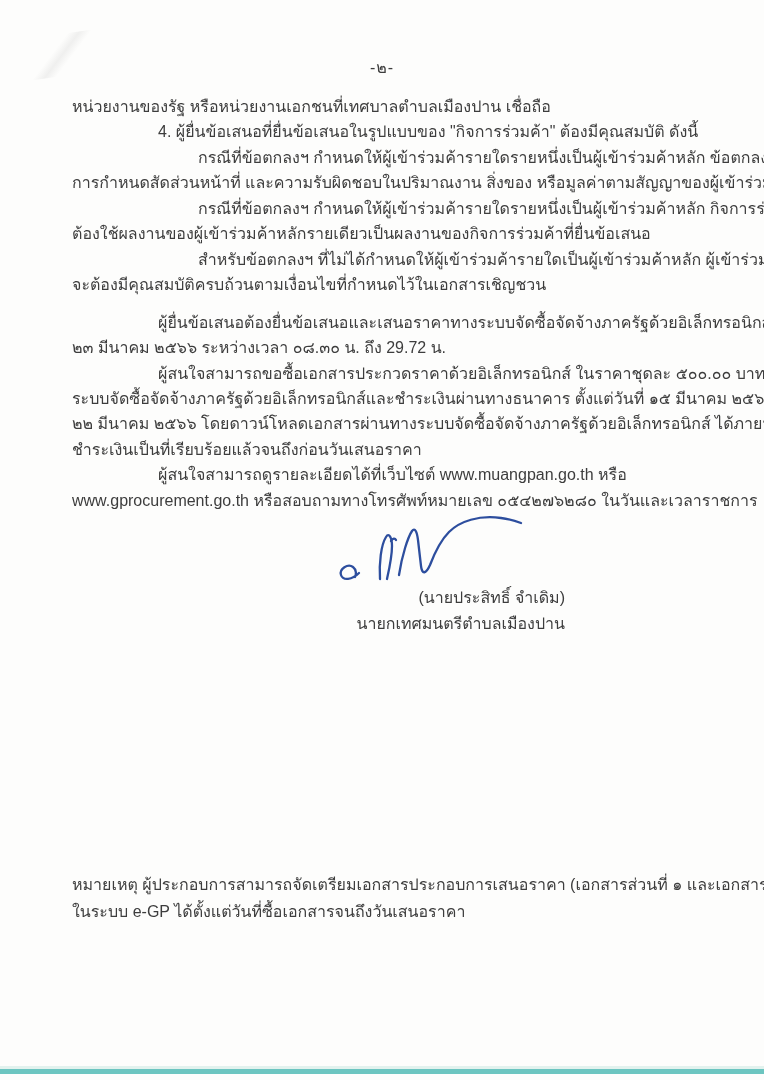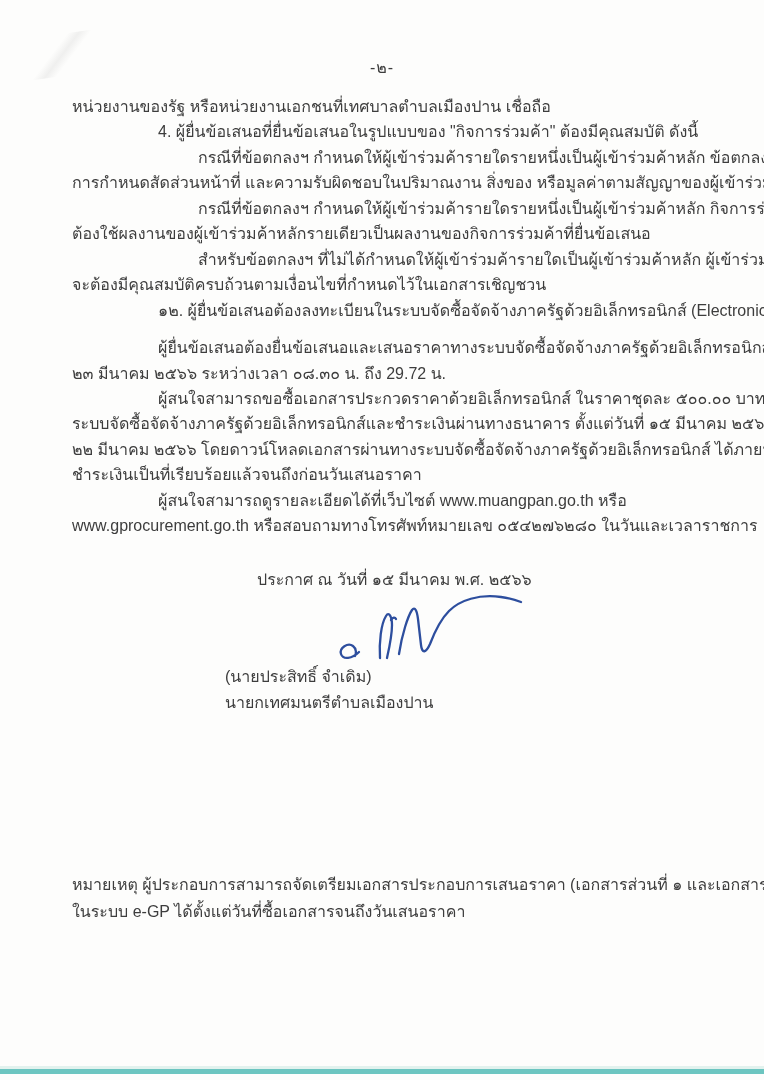--- a/index.html
+++ b/index.html
@@ -26,21 +26,21 @@
     position:absolute; top:94px; left:72px; width:640px;
     font-size:16px; line-height:25.45px;
   }
   .line{ white-space:nowrap; }
   .i1{ padding-left:86px; }
   .i2{ padding-left:126px; }
   .block-2{ margin-top:12px; }
   .closing-date{ margin-top:28px; padding-left:185px; white-space:nowrap; }
   .signature-area{ position:relative; height:72px; }
   .signature-area svg{ position:absolute; left:253px; top:-4px; }
-  .closing-name{ width:340px; margin-left:153px; text-align:left; white-space:nowrap; }
+  .closing-name{ width:340px; margin-left:153px; text-align:right; white-space:nowrap; }
   .note{
     position:absolute; top:872px; left:72px; width:660px;
     font-size:16px; line-height:26.5px;
   }
   .footer-rule-light{
     position:absolute; left:0; top:1066px; width:764px; height:3px;
     background:#e2f2ee;
   }
   .footer-rule{
     position:absolute; left:0; top:1069px; width:764px; height:5px;
@@ -57,34 +57,32 @@
 
   <div class="doc">
     <div class="line">หน่วยงานของรัฐ หรือหน่วยงานเอกชนที่เทศบาลตำบลเมืองปาน เชื่อถือ</div>
     <div class="line i1">4. ผู้ยื่นข้อเสนอที่ยื่นข้อเสนอในรูปแบบของ "กิจการร่วมค้า" ต้องมีคุณสมบัติ ดังนี้</div>
     <div class="line i2">กรณีที่ข้อตกลงฯ กำหนดให้ผู้เข้าร่วมค้ารายใดรายหนึ่งเป็นผู้เข้าร่วมค้าหลัก ข้อตกลงฯ จะต้องมี</div>
     <div class="line">การกำหนดสัดส่วนหน้าที่ และความรับผิดชอบในปริมาณงาน สิ่งของ หรือมูลค่าตามสัญญาของผู้เข้าร่วมค้าหลัก</div>
     <div class="line i2">กรณีที่ข้อตกลงฯ กำหนดให้ผู้เข้าร่วมค้ารายใดรายหนึ่งเป็นผู้เข้าร่วมค้าหลัก กิจการร่วมค้านั้น</div>
     <div class="line">ต้องใช้ผลงานของผู้เข้าร่วมค้าหลักรายเดียวเป็นผลงานของกิจการร่วมค้าที่ยื่นข้อเสนอ</div>
     <div class="line i2">สำหรับข้อตกลงฯ ที่ไม่ได้กำหนดให้ผู้เข้าร่วมค้ารายใดเป็นผู้เข้าร่วมค้าหลัก ผู้เข้าร่วมค้าทุกราย</div>
     <div class="line">จะต้องมีคุณสมบัติครบถ้วนตามเงื่อนไขที่กำหนดไว้ในเอกสารเชิญชวน</div>
-    <div class="line i1">๑๒. ผู้ยื่นข้อเสนอต้องลงทะเบียนในระบบจัดซื้อจัดจ้างภาครัฐด้วยอิเล็กทรอนิกส์ (Electronic</div>
 
     <div class="block-2">
       <div class="line i1">ผู้ยื่นข้อเสนอต้องยื่นข้อเสนอและเสนอราคาทางระบบจัดซื้อจัดจ้างภาครัฐด้วยอิเล็กทรอนิกส์ ในวันที่</div>
       <div class="line">๒๓ มีนาคม ๒๕๖๖ ระหว่างเวลา ๐๘.๓๐ น. ถึง 29.72 น.</div>
       <div class="line i1">ผู้สนใจสามารถขอซื้อเอกสารประกวดราคาด้วยอิเล็กทรอนิกส์ ในราคาชุดละ ๕๐๐.๐๐ บาท ผ่านทาง</div>
       <div class="line">ระบบจัดซื้อจัดจ้างภาครัฐด้วยอิเล็กทรอนิกส์และชำระเงินผ่านทางธนาคาร ตั้งแต่วันที่ ๑๕ มีนาคม ๒๕๖๖ ถึงวันที่</div>
       <div class="line">๒๒ มีนาคม ๒๕๖๖ โดยดาวน์โหลดเอกสารผ่านทางระบบจัดซื้อจัดจ้างภาครัฐด้วยอิเล็กทรอนิกส์ ได้ภายหลังจาก</div>
       <div class="line">ชำระเงินเป็นที่เรียบร้อยแล้วจนถึงก่อนวันเสนอราคา</div>
       <div class="line i1">ผู้สนใจสามารถดูรายละเอียดได้ที่เว็บไซต์ www.muangpan.go.th หรือ</div>
       <div class="line">www.gprocurement.go.th หรือสอบถามทางโทรศัพท์หมายเลข ๐๕๔๒๗๖๒๘๐ ในวันและเวลาราชการ</div>
     </div>
 
-    <div class="closing-date">ประกาศ ณ วันที่  ๑๕  มีนาคม พ.ศ. ๒๕๖๖</div>
 
     <div class="signature-area">
       <svg width="200" height="82" viewBox="0 0 200 82">
         <g fill="none" stroke="#2d4e9e" stroke-width="2.3" stroke-linecap="round" stroke-linejoin="round">
           <path d="M34 64 c-7 7 -16 8 -18 2 c-2 -6 7 -12 12 -8 c4 3 3 8 2 10"></path>
           <path d="M55 70 c-1 -16 1 -34 6 -42 c3 -5 6 1 6 9 c0 11 -3 24 -5 33"></path>
           <path d="M66 32 c2 -3 4 -3 5 -1"></path>
           <path d="M74 66 c3 -20 9 -38 13 -44 c3 -4 5 1 6 9 l3 26 c1 9 5 8 9 -1 c5 -13 11 -25 19 -33 c11 -11 30 -17 52 -14 c8 1 15 3 20 5"></path>
         </g>
       </svg>

